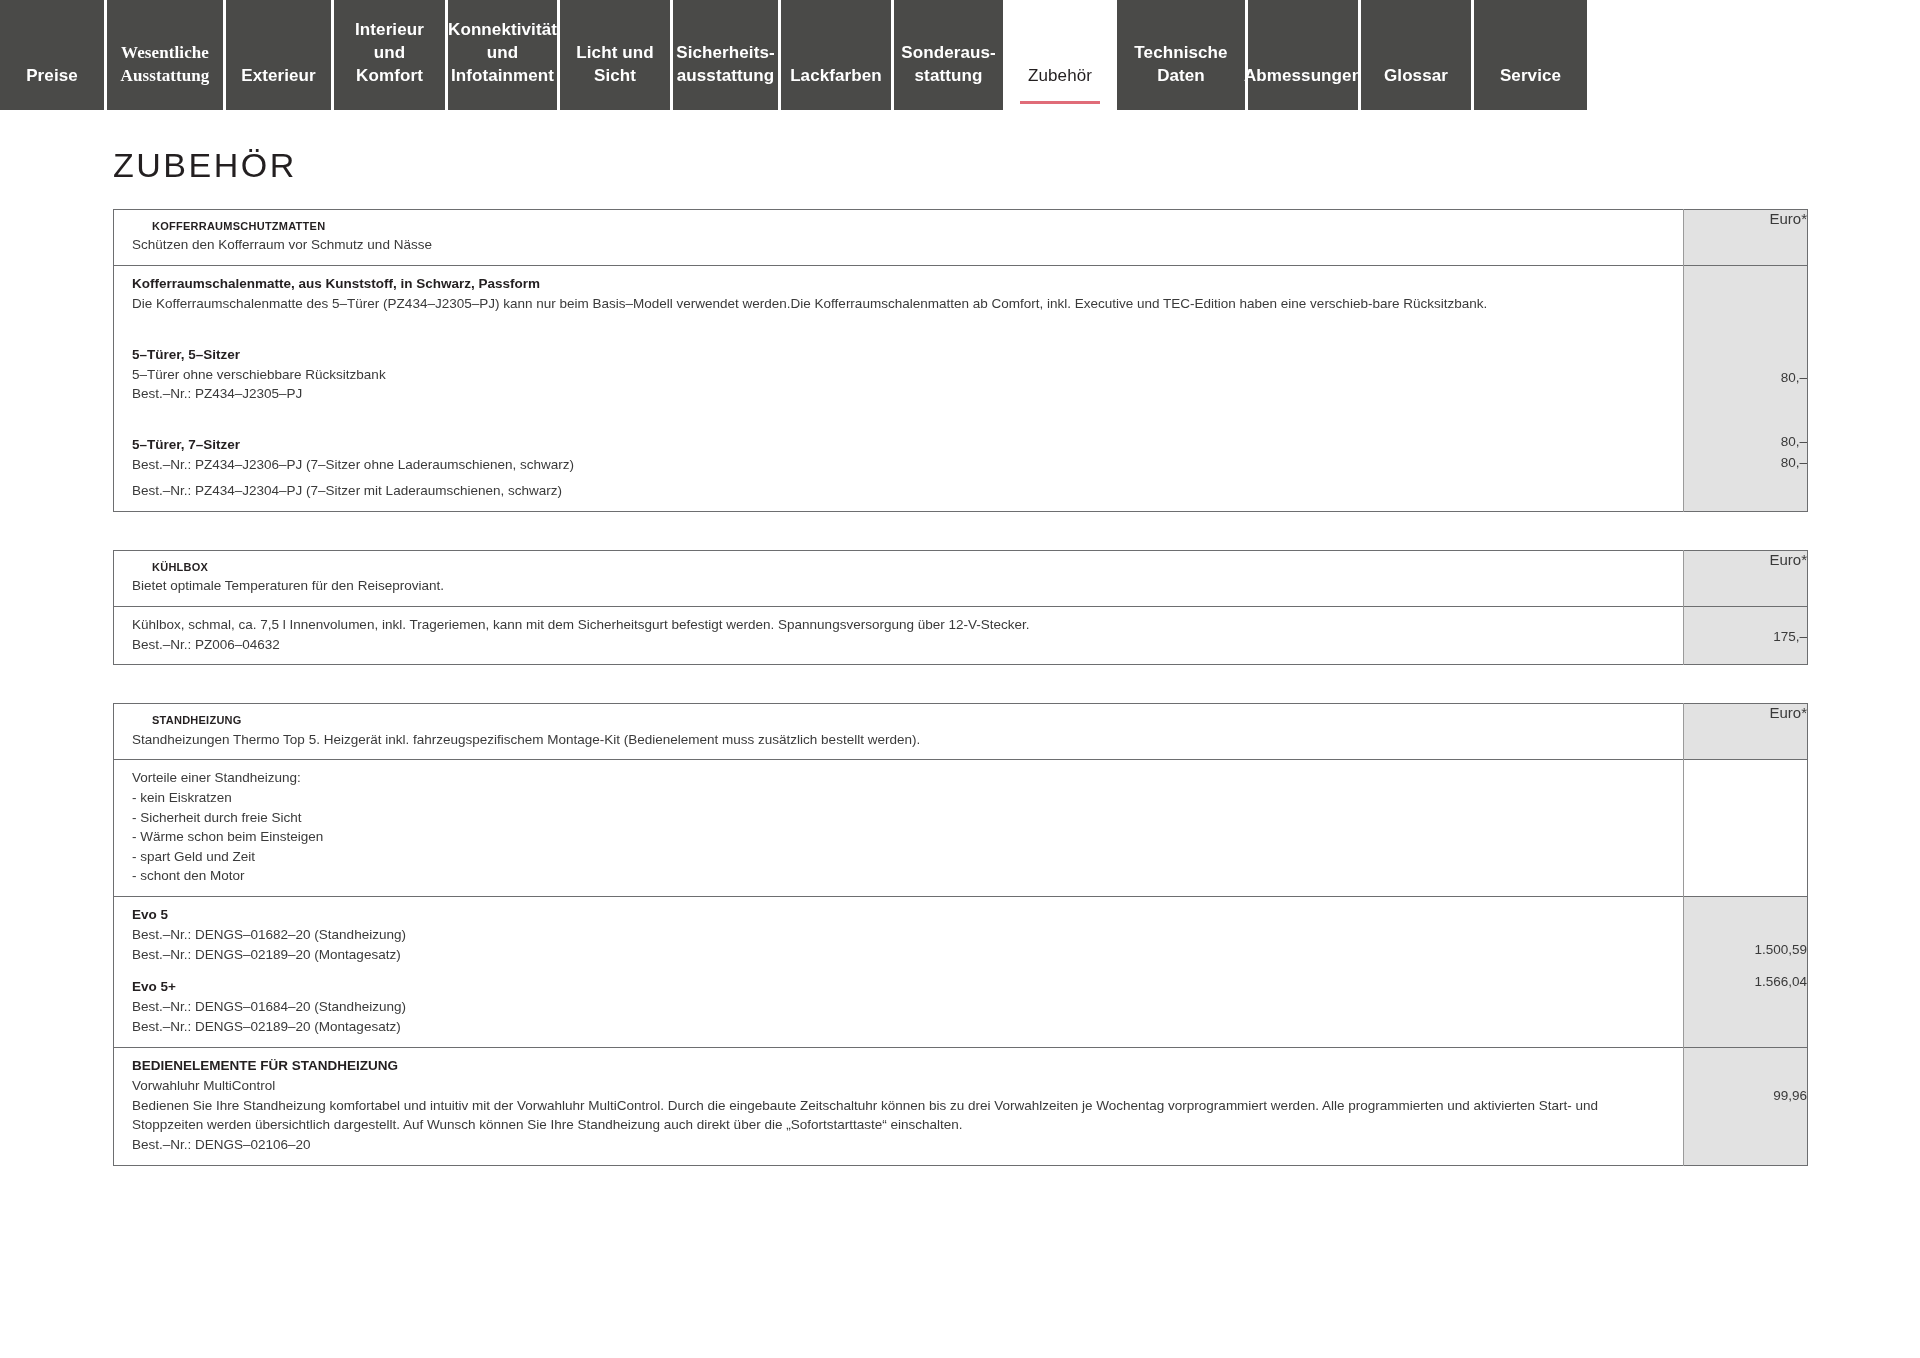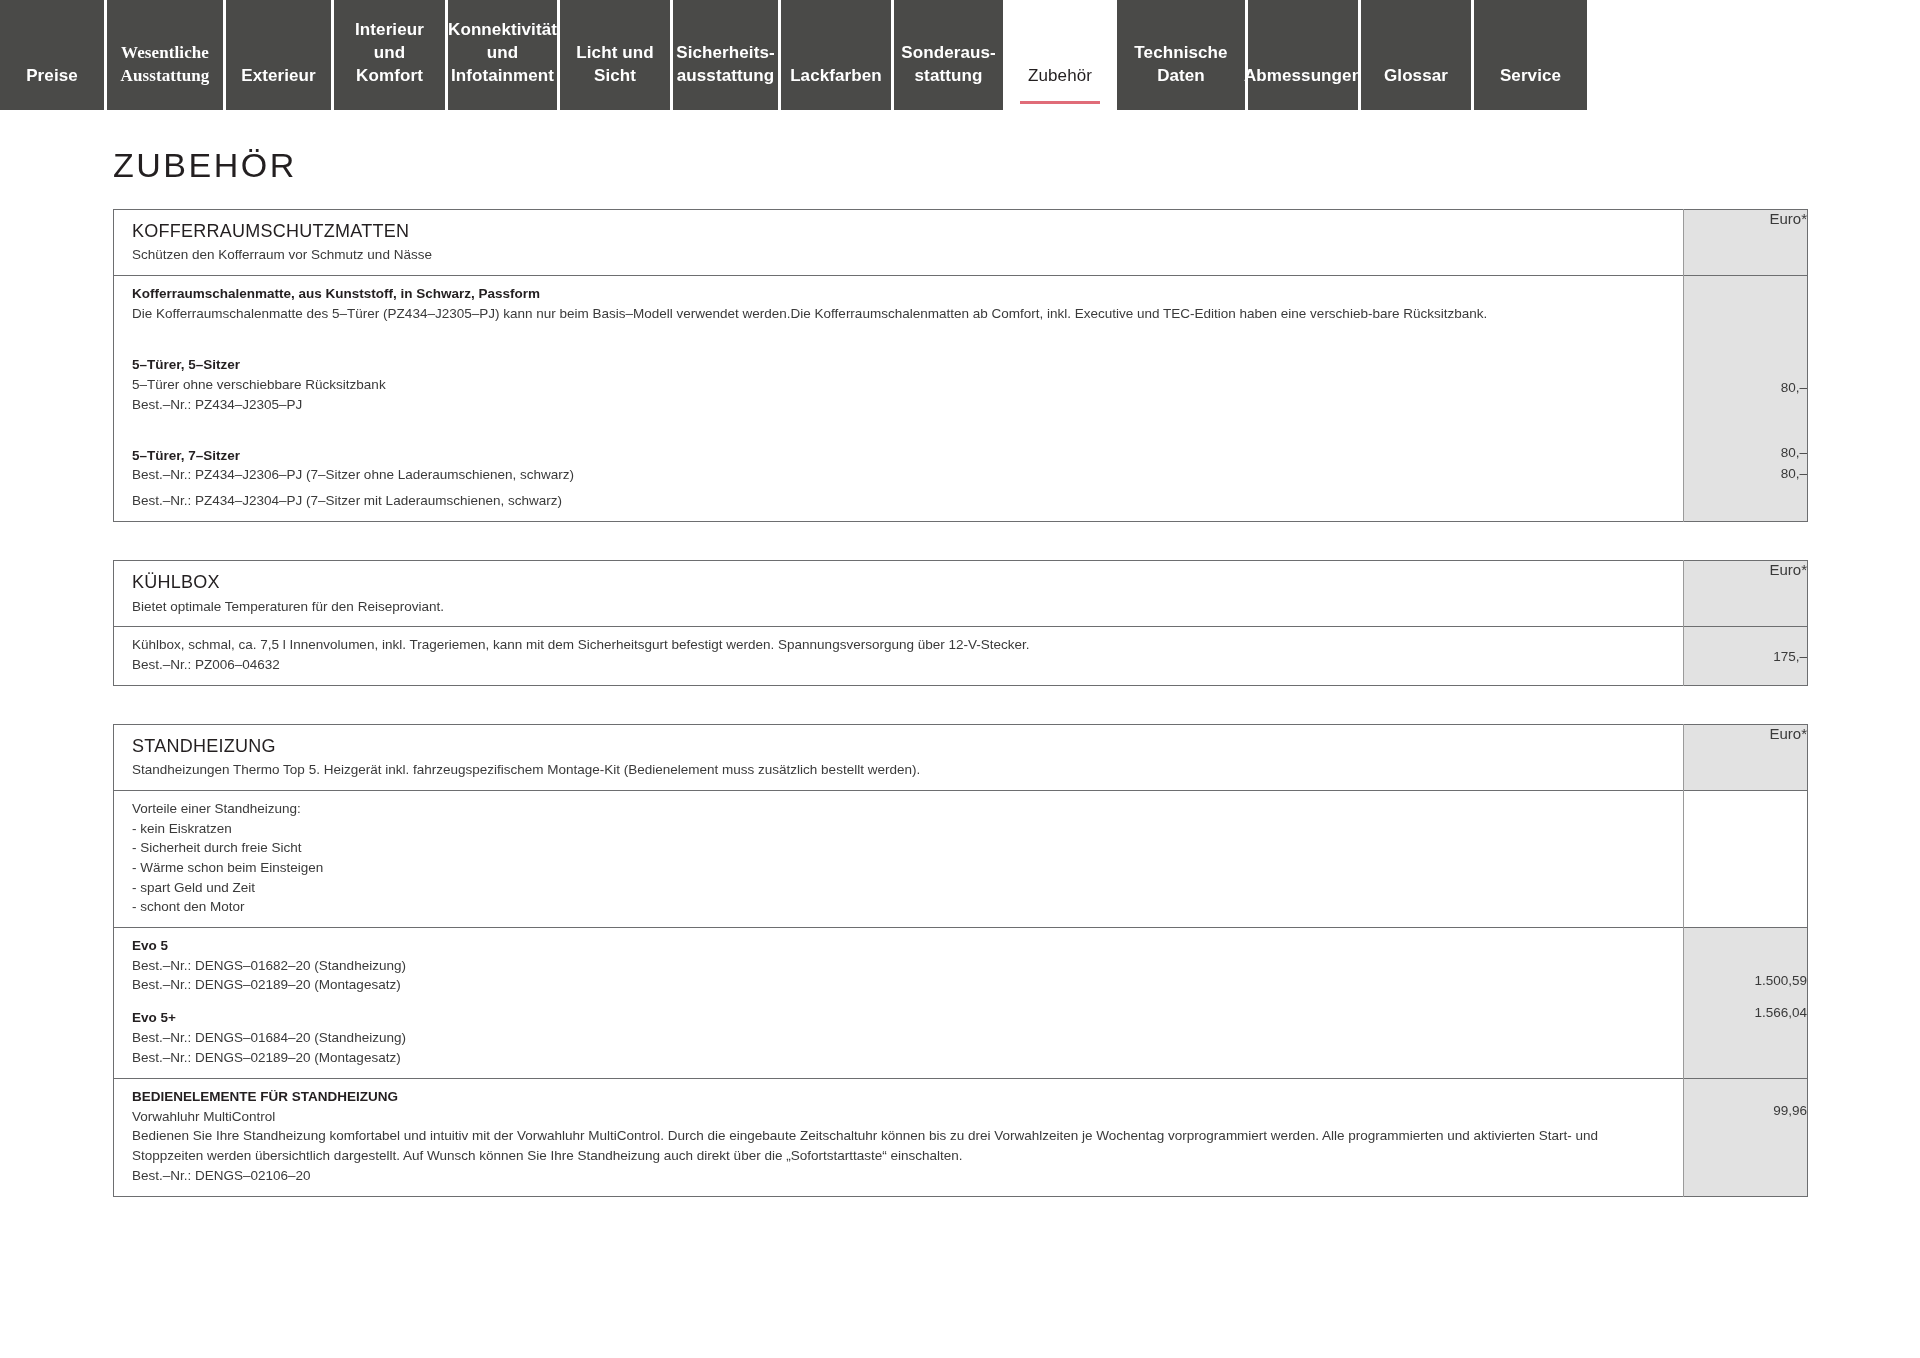--- a/index.html
+++ b/index.html
@@ -121,25 +121,26 @@
     border-left: 1px solid #9a9a9a;
   }
   .cell-price.white {
     background: #ffffff;
   }
   tr.rowline > td {
     border-top: 1px solid #6d6e70;
   }
 
   .hdr-title {
-    font-weight: 400;
-    font-size: 18px;
+    font-weight: 700;
+    font-size: 11px;
     letter-spacing: .25px;
     color: #231f20;
     display: block;
+    margin-left: 20px;
   }
   .hdr-sub {
     font-size: 13.5px;
     color: #3a3a3a;
     display: block;
     margin-top: 1px;
   }
   .hdr-price {
     background: #e2e2e2;
     text-align: right;
@@ -320,20 +321,20 @@
 
         <tr class="rowline">
           <td>
             <div class="cell-txt">
               <span class="b blk">BEDIENELEMENTE FÜR STANDHEIZUNG</span>
               <span class="blk">Vorwahluhr MultiControl</span>
               <span class="blk">Bedienen Sie Ihre Standheizung komfortabel und intuitiv mit der Vorwahluhr MultiControl. Durch die eingebaute Zeitschaltuhr können bis zu drei Vorwahlzeiten je Wochentag vorprogrammiert werden. Alle programmierten und aktivierten Start- und Stoppzeiten werden übersichtlich dargestellt. Auf Wunsch können Sie Ihre Standheizung auch direkt über die „Sofortstarttaste“ einschalten.</span>
               <span class="blk">Best.–Nr.: DENGS–02106–20</span>
             </div>
           </td>
-          <td class="cell-price" style="padding-top:24px;">99,96</td>
+          <td class="cell-price" style="padding-top:40px;">99,96</td>
         </tr>
       </tbody>
     </table>
 
   </div>
 
 </div>
 
 </body></html>

